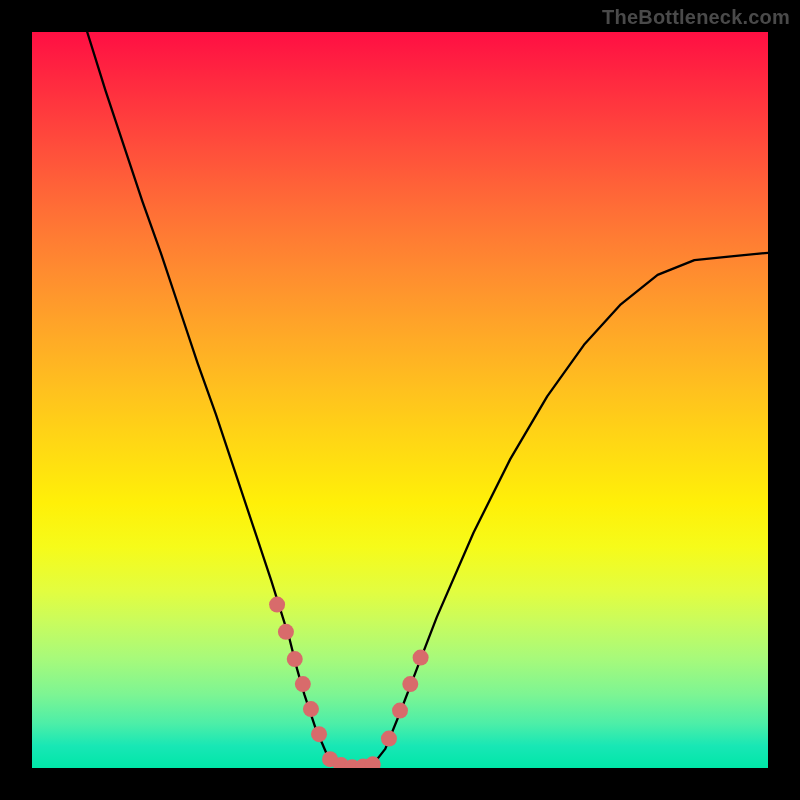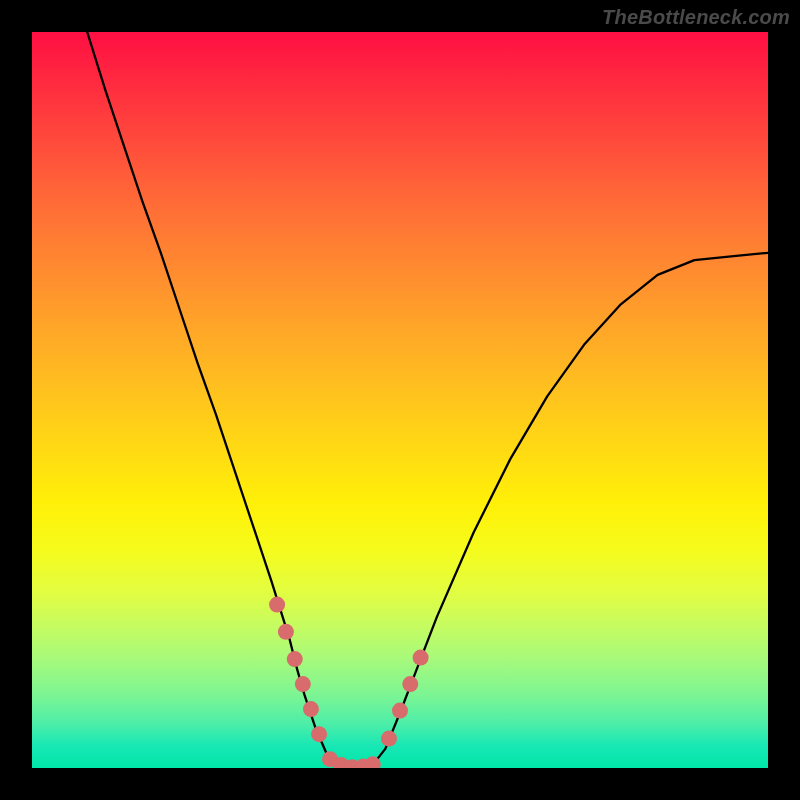--- a/index.html
+++ b/index.html
@@ -9,21 +9,20 @@
     height: 800px;
     overflow: hidden;
     background: #000;
     font-family: Arial, Helvetica, sans-serif;
   }
   .frame {
     position: relative;
     width: 800px;
     height: 800px;
     background: #000;
-    font-style: italic;
   }
   .watermark {
     position: absolute;
     top: 6px;
     right: 10px;
     color: #4a4a4a;
     font-size: 20px;
     font-weight: 600;
     letter-spacing: 0.2px;
     z-index: 20;

